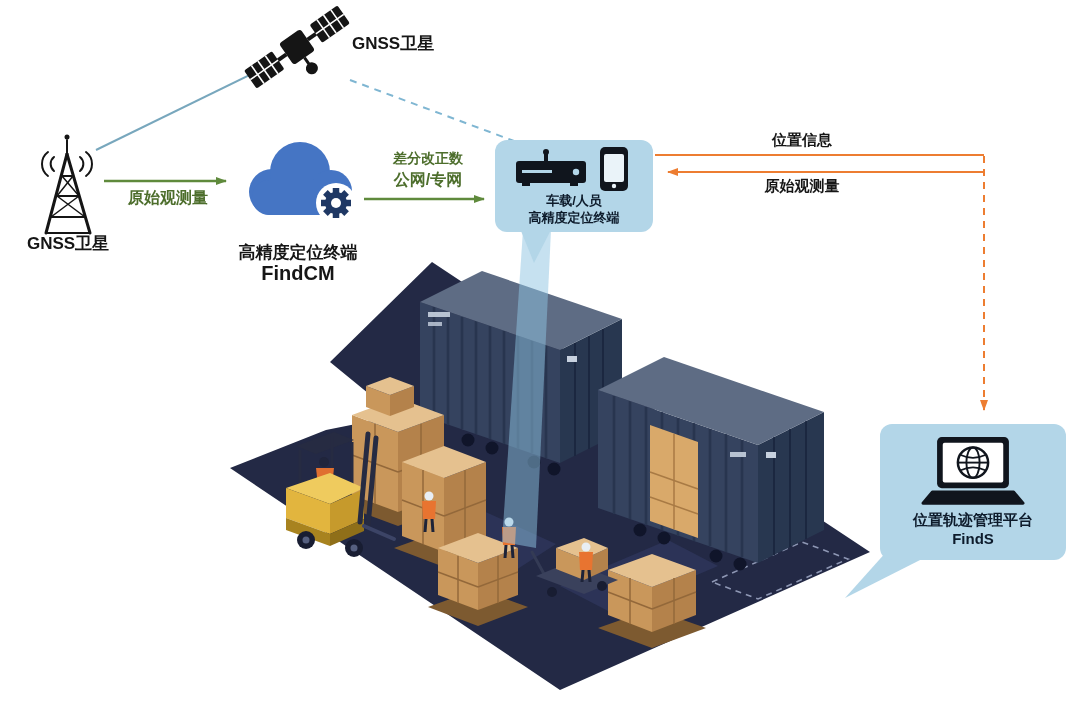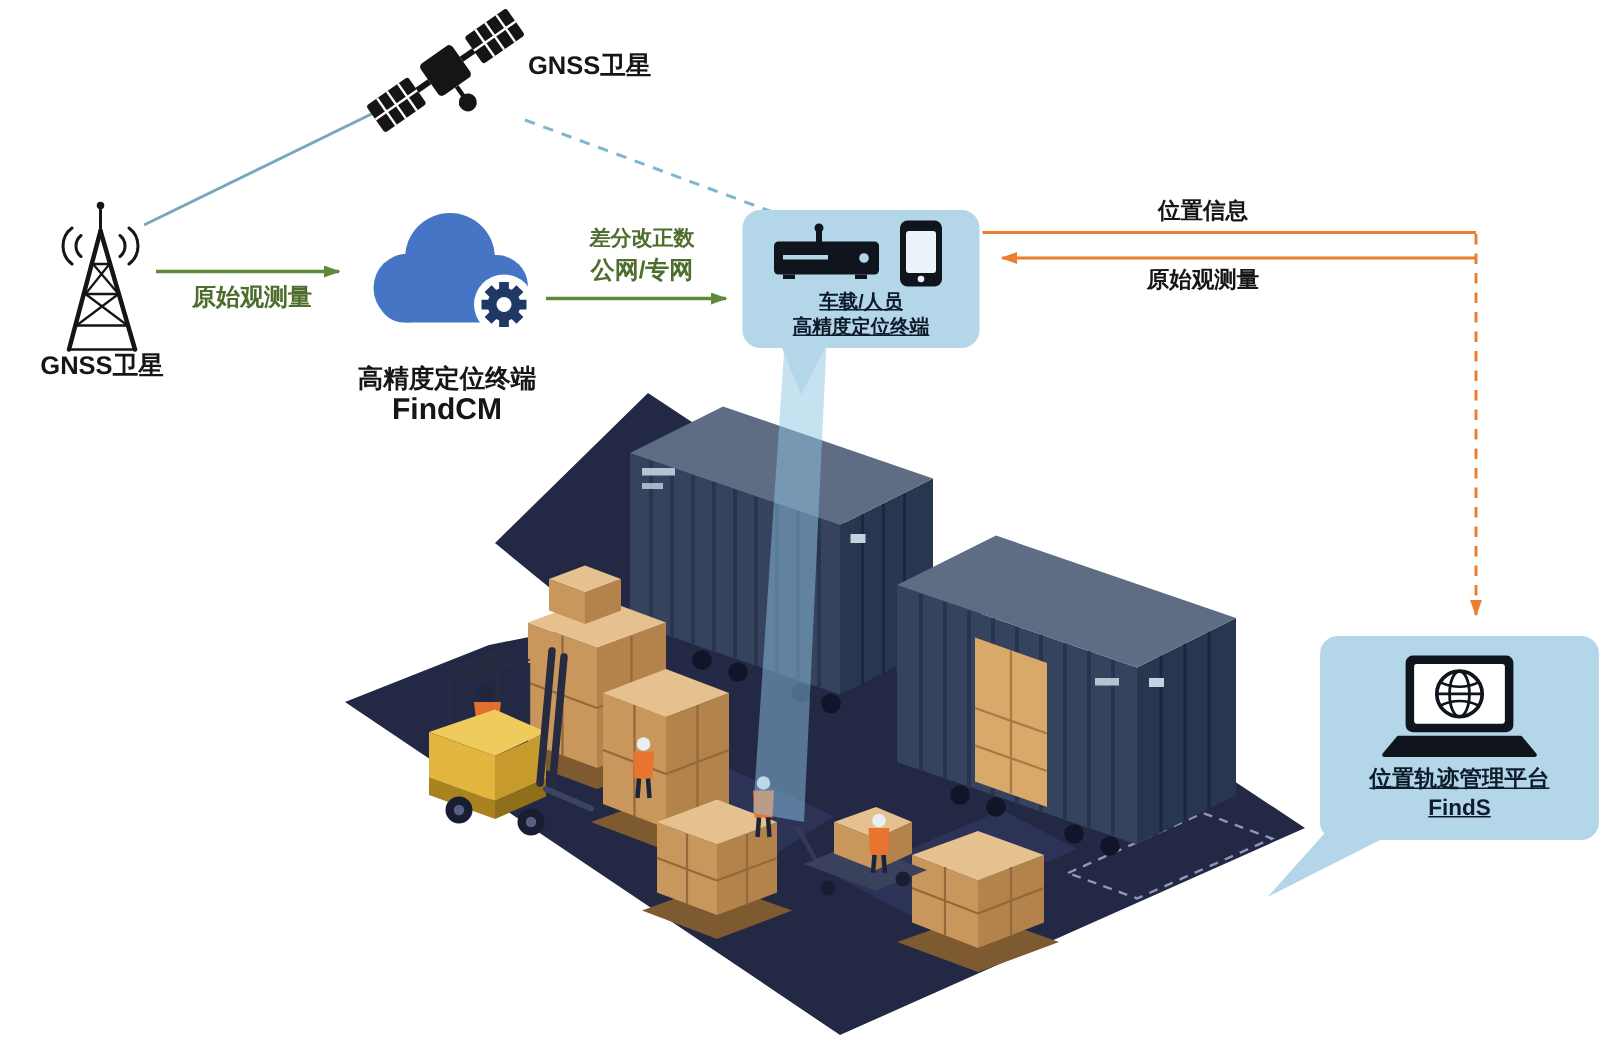--- a/index.html
+++ b/index.html
@@ -4,21 +4,21 @@
 <style>
   html,body{margin:0;padding:0;background:#fff;}
   .canvas{position:relative;width:1080px;height:701px;background:#fff;overflow:hidden;
           font-family:"Liberation Sans","DejaVu Sans",sans-serif;}
   .art{position:absolute;left:0;top:0;}
   .lbl{position:absolute;font-weight:700;color:#161616;white-space:nowrap;}
   .center{text-align:center;}
   .green{color:#4d6e2c;}
   .bubble{position:absolute;background:#b3d6e8;border-radius:12px;display:flex;flex-direction:column;
           align-items:center;justify-content:center;}
-  .bubble .bl{font-weight:700;color:#0d1b2b;text-align:right;line-height:1.3;text-decoration:underline;}
+  .bubble .bl{font-weight:700;color:#0d1b2b;text-align:right;line-height:1.3;}
   .terminal-bubble{left:495px;top:140px;width:158px;height:92px;}
   .terminal-bubble .bl{font-size:13px;}
   .finds-bubble{left:880px;top:424px;width:186px;height:136px;}
   .finds-bubble .bl{font-size:15px;}
 </style>
 </head>
 <body>
 
 <div class="canvas">
 

